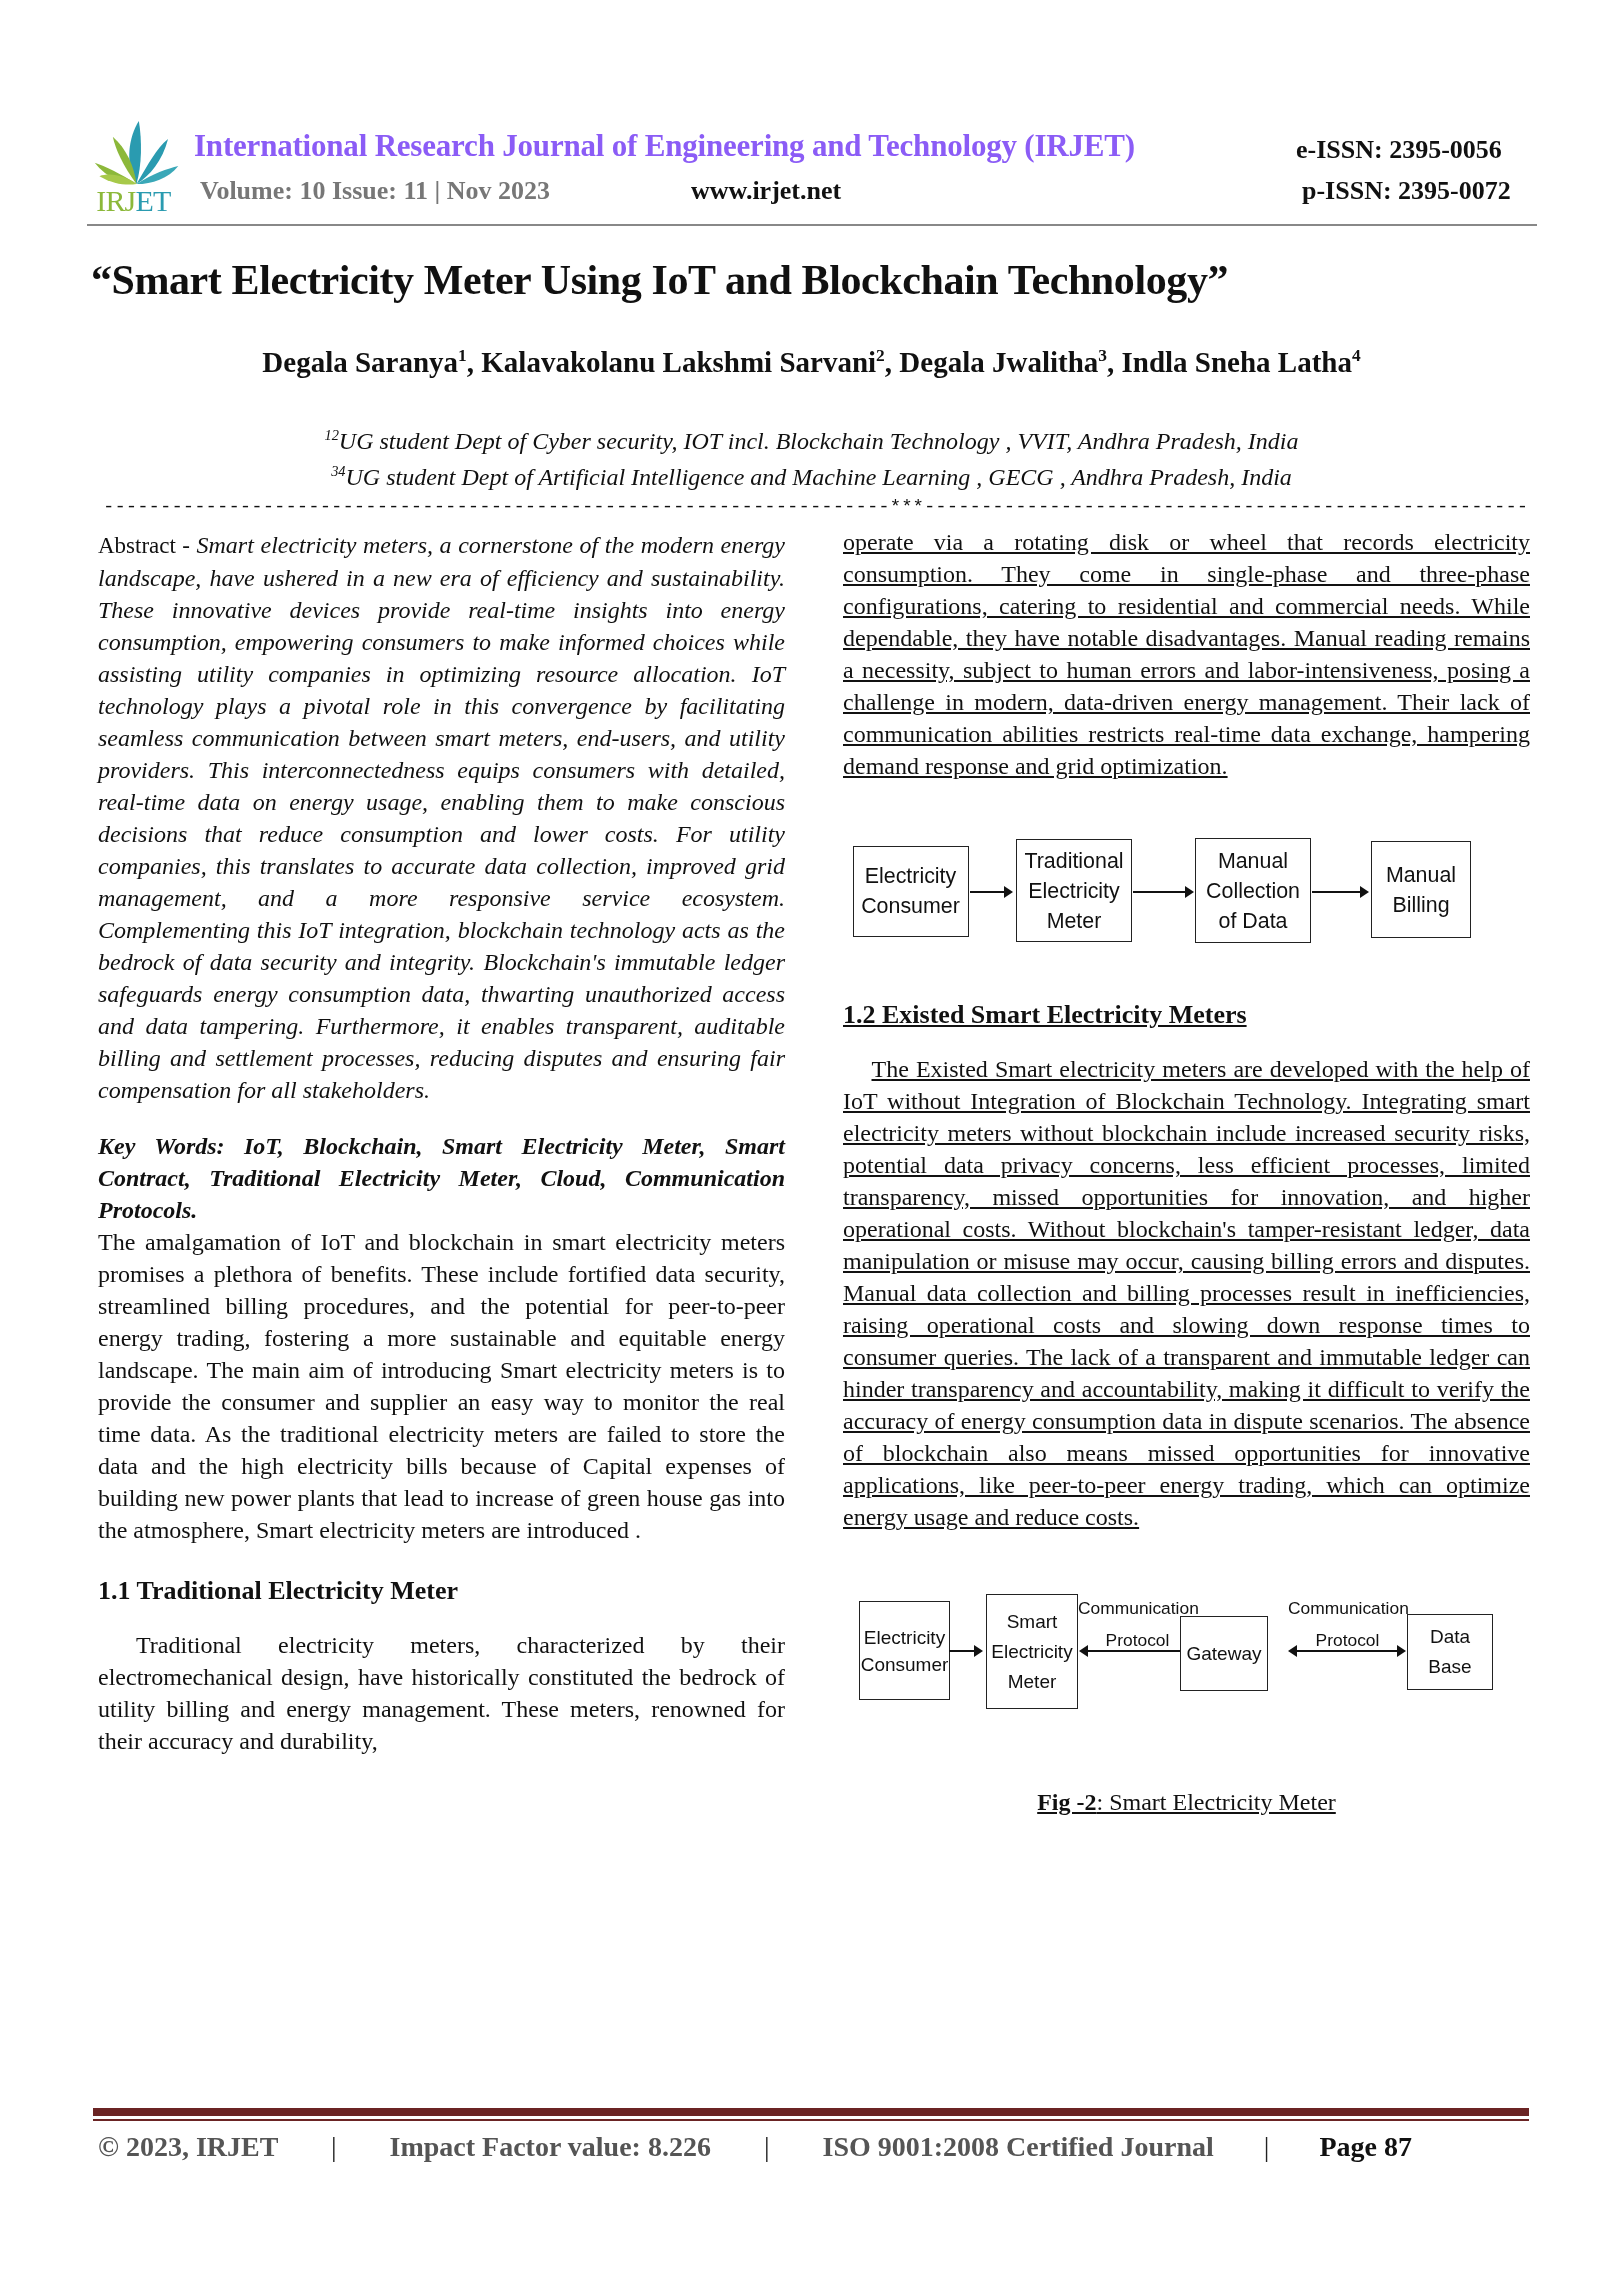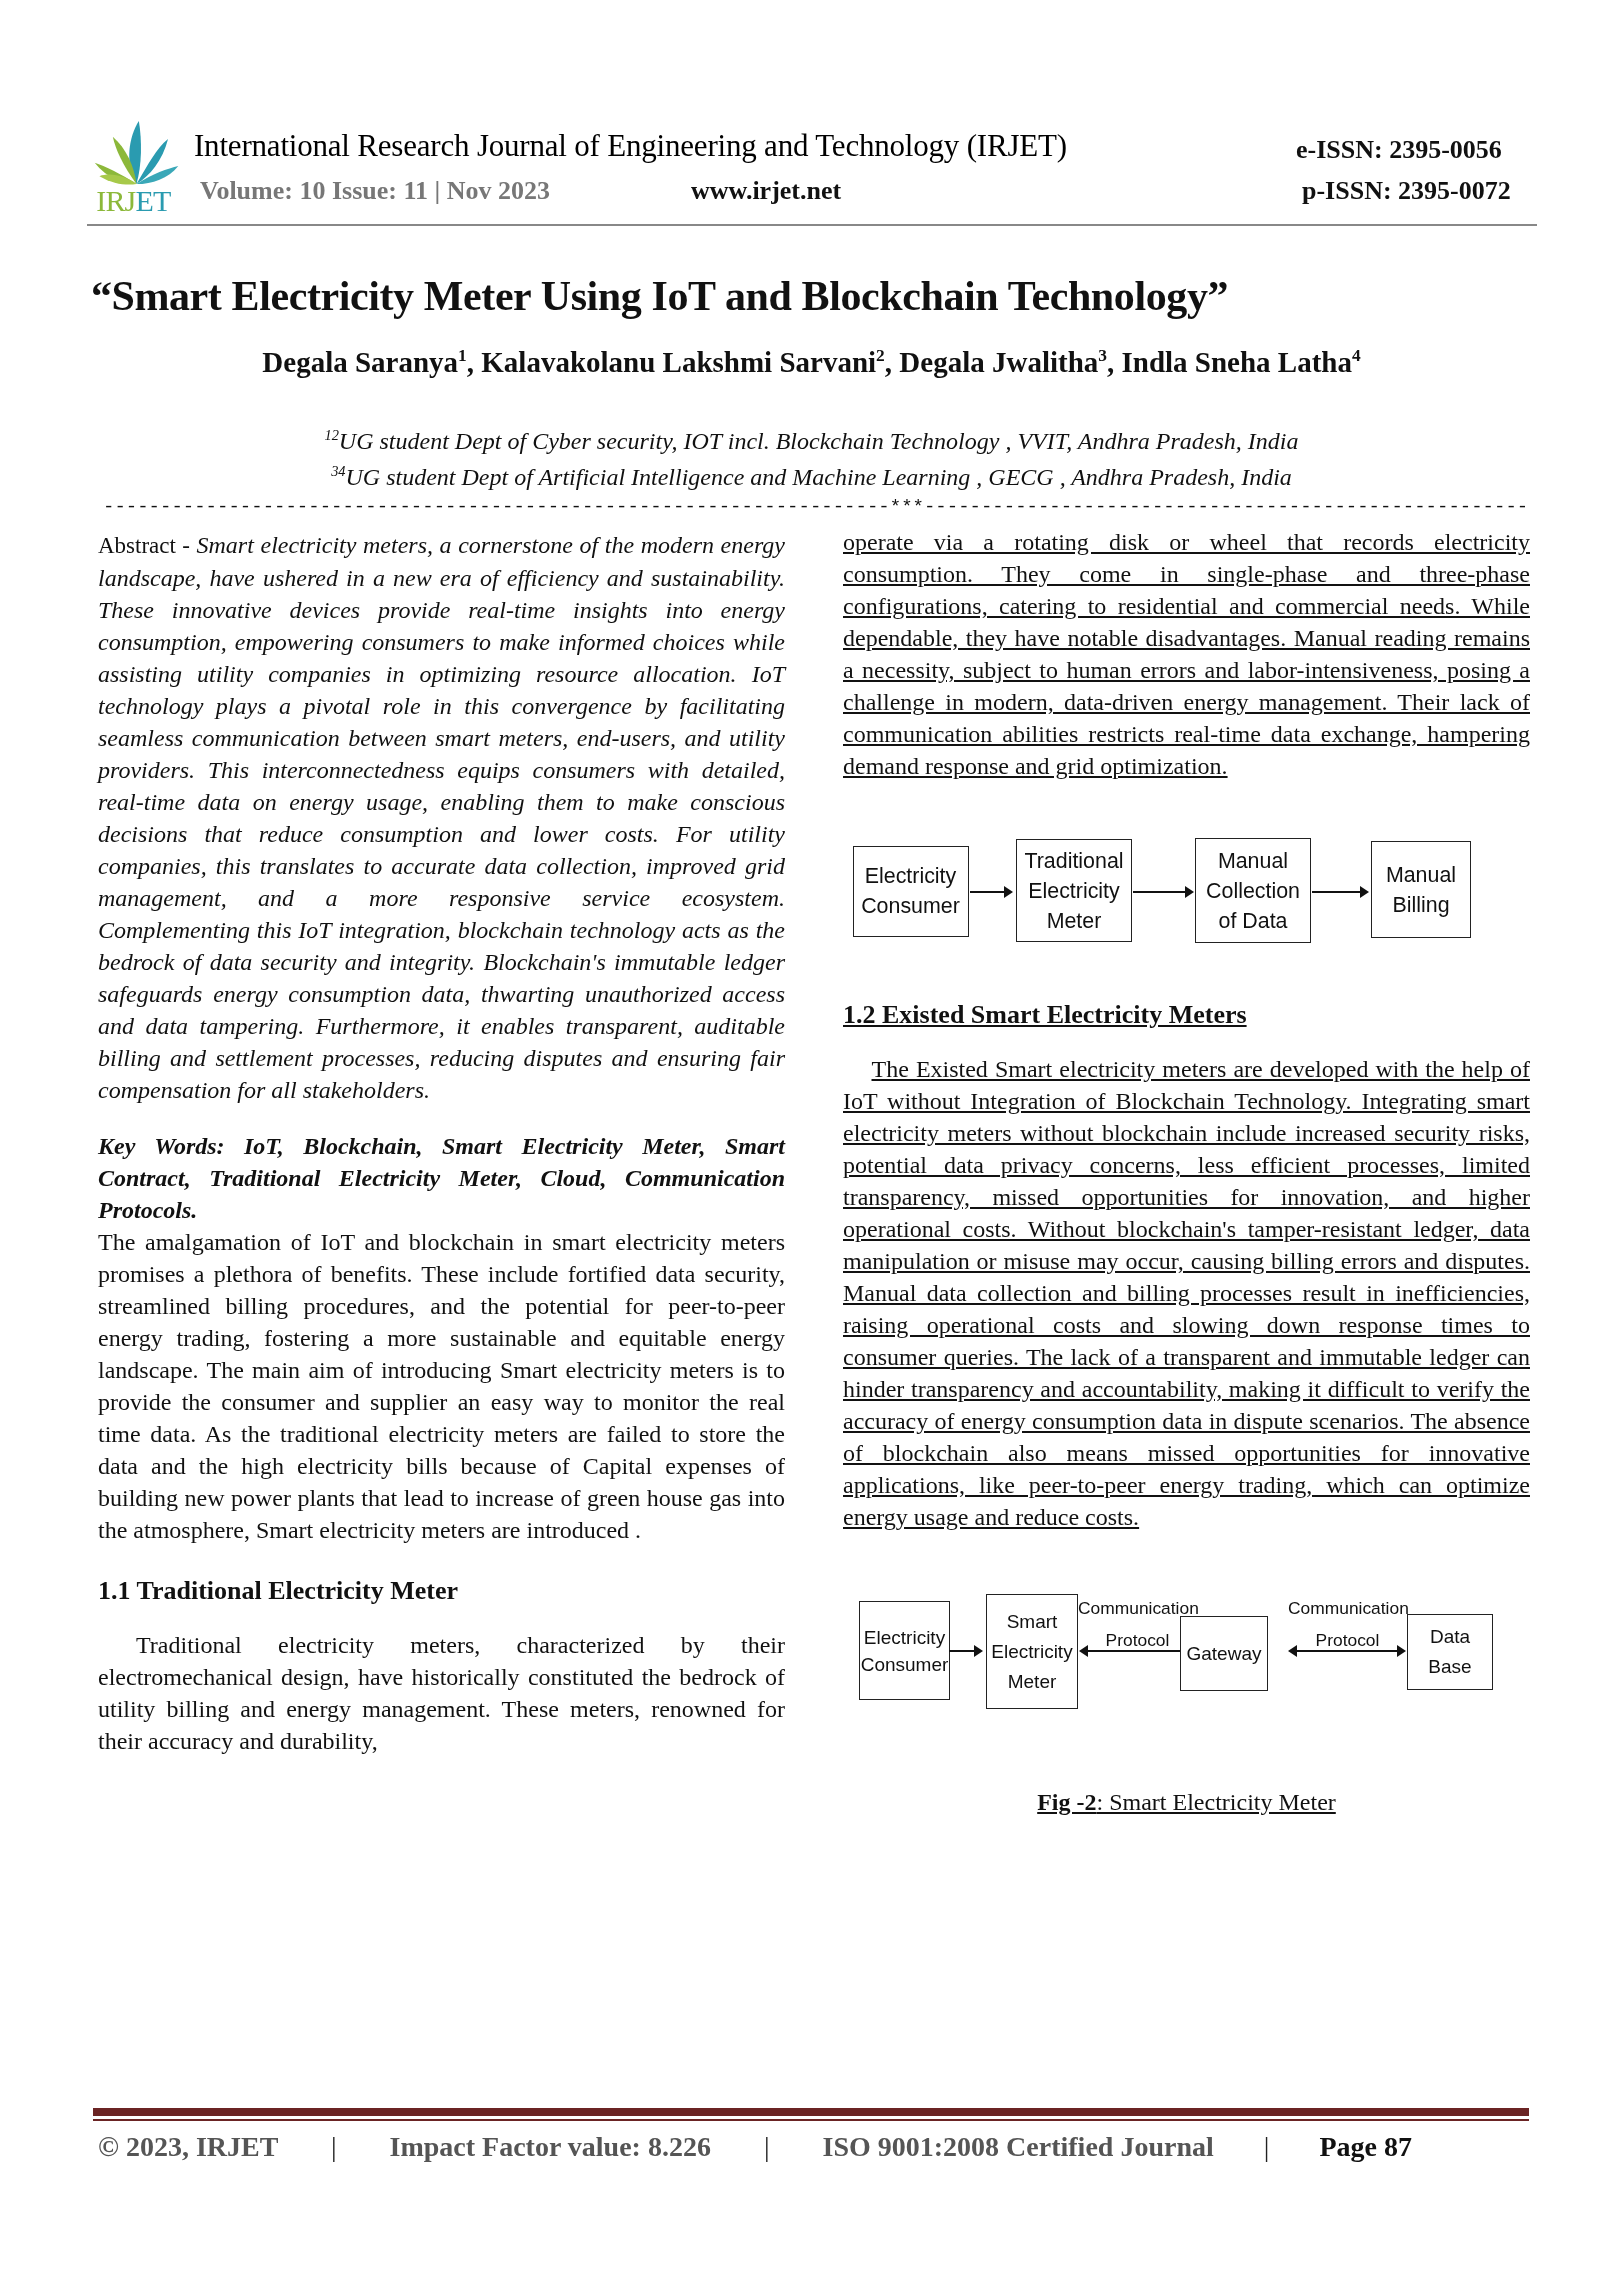--- a/index.html
+++ b/index.html
@@ -3,29 +3,29 @@
 <meta charset="utf-8">
 <style>
   html, body { margin: 0; padding: 0; background: #ffffff; }
   body { width: 1623px; height: 2295px; position: relative; overflow: hidden; color: #111; font-family: "Liberation Serif", "DejaVu Serif", serif; }
   .abs { position: absolute; }
 
   
   #logo { left: 93px; top: 117px; width: 87px; height: 95px; }
   .logo-text { position: absolute; left: 3.2px; top: 67px; font-family: "Liberation Serif", serif; font-size: 30px; color: #8cb83a; letter-spacing: -0.8px; }
   .logo-text span { color: #2a9bb0; }
-  #journal-title { left: 194px; top: 128px; font-size: 31px; font-weight: normal; color: #000000; white-space: nowrap; letter-spacing: -0.2px; }
+  #journal-title { left: 194px; top: 128px; font-size: 31px; font-weight: bold; color: #8b5cf6; white-space: nowrap; letter-spacing: -0.2px; }
   #volume { left: 200px; top: 176px; font-size: 26px; font-weight: bold; color: #777; white-space: nowrap; }
   #website { left: 691px; top: 176px; font-size: 26px; font-weight: bold; color: #111; white-space: nowrap; }
   #eissn { left: 1296px; top: 135px; font-size: 26px; font-weight: bold; white-space: nowrap; }
   #pissn { left: 1302px; top: 176px; font-size: 26px; font-weight: bold; white-space: nowrap; }
   #header-rule { left: 87px; top: 224px; width: 1450px; height: 2.4px; background: #888; }
 
   
-  #paper-title { left: 0; width: 1319px; top: 256px; text-align: center; font-size: 42px; font-weight: bold; white-space: nowrap; letter-spacing: -0.4px; margin-top: 16px; }
+  #paper-title { left: 0; width: 1319px; top: 256px; text-align: center; font-size: 42px; font-weight: bold; white-space: nowrap; letter-spacing: -0.4px; }
   #authors { left: 0; width: 1623px; top: 345px; text-align: center; font-size: 29px; font-weight: bold; white-space: nowrap; }
   #authors sup, .affil sup { font-size: 60%; }
   .affil { left: 0; width: 1623px; text-align: center; font-size: 24px; font-style: italic; white-space: nowrap; }
   #affil-1 { top: 427px; }
   #affil-2 { top: 463px; }
   #separator { left: 103px; width: 1422px; top: 496px; font-size: 19px; white-space: nowrap; overflow: hidden; letter-spacing: 0; text-align: center; font-family: "Liberation Mono", monospace; }
 
   
   .col { position: absolute; top: 529px; width: 687px; font-size: 24px; line-height: 32px; text-align: justify; }
   #left-col { left: 98px; }

